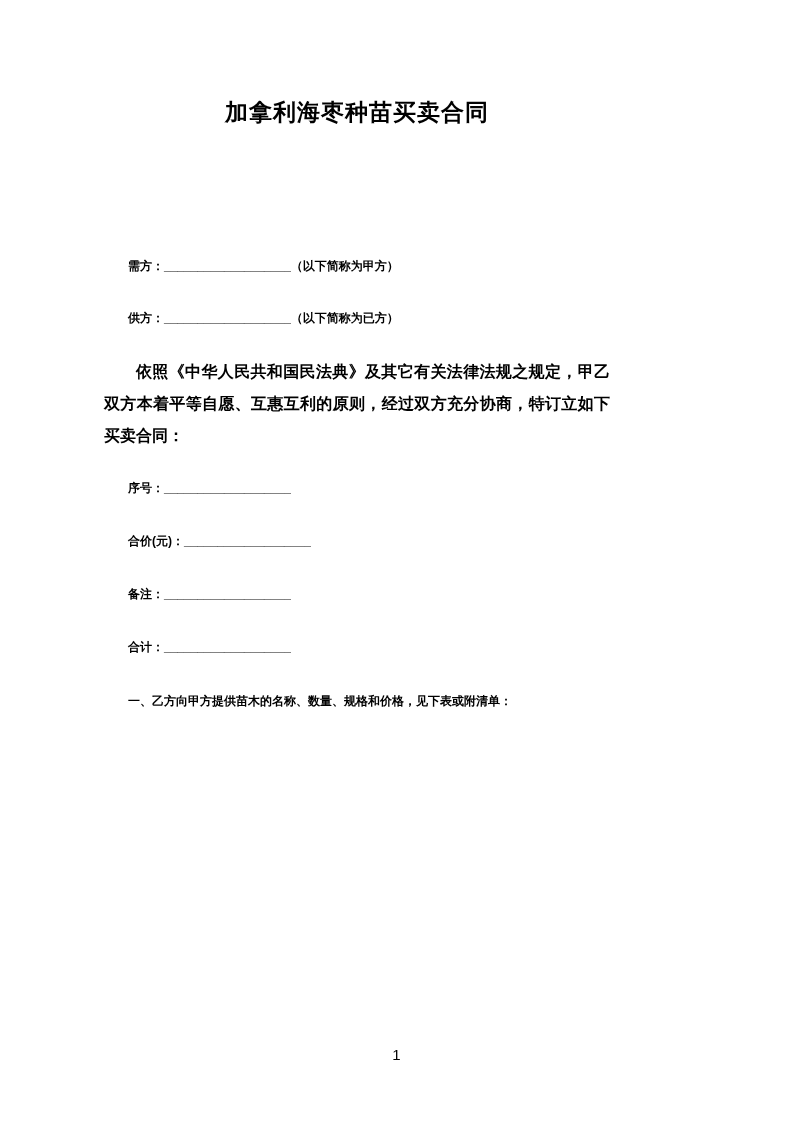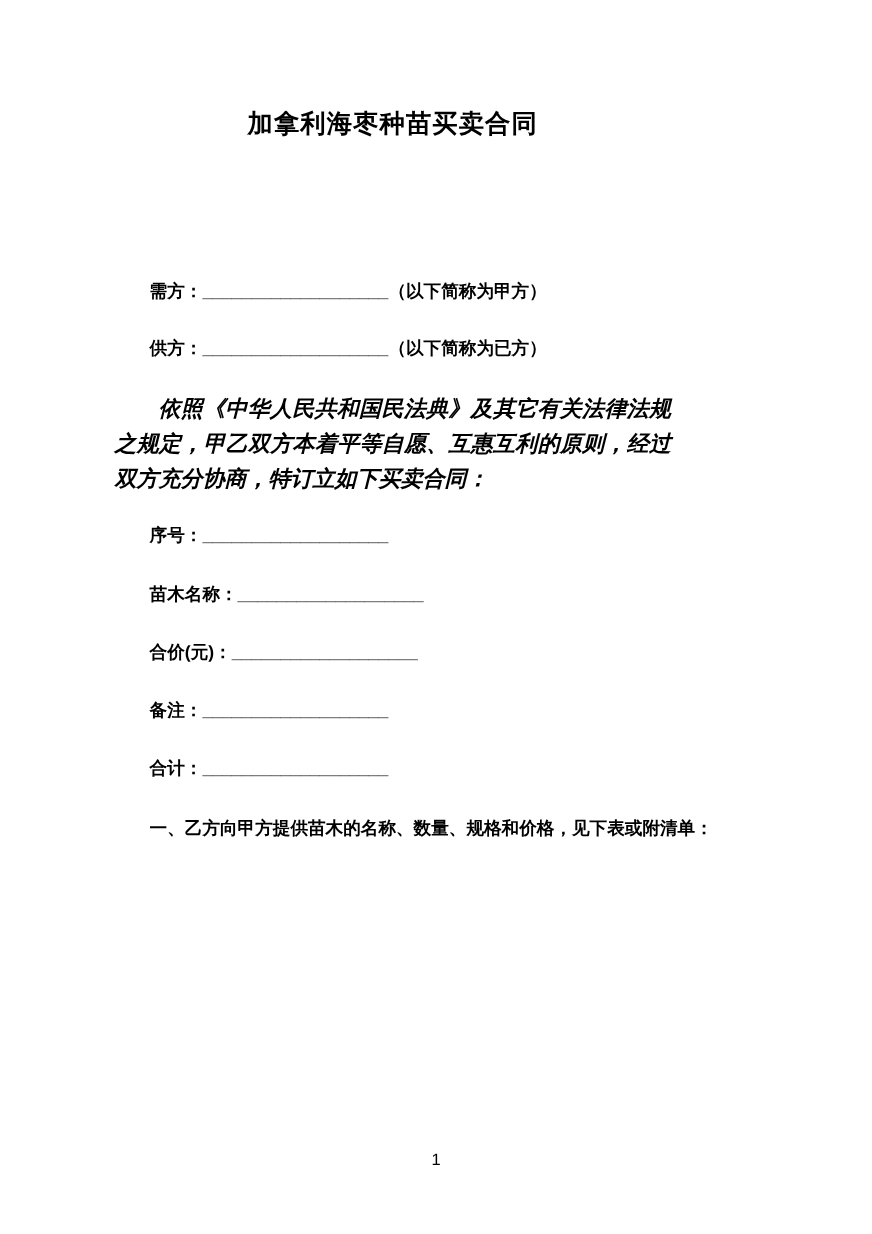--- a/index.html
+++ b/index.html
@@ -20,35 +20,34 @@
     margin-top: 24px;
   }
   .title {
     font-size: 23px;
     line-height: 32px;
     text-align: center;
     font-weight: bold;
     letter-spacing: 1px;
   }
   .line {
-    font-size: 16px;
+    font-size: 12px;
     line-height: 24px;
     white-space: nowrap;
   }
   .indent { text-indent: 2em; }
   .party-line.buyer { margin-top: 126px; }
   .party-line.seller { margin-top: 28px; }
   .preamble {
     margin-top: 26px;
-    font-size: 20px;
+    font-size: 16px;
     line-height: 32px;
     text-align: justify;
     text-indent: 2em;
     font-weight: bold;
-    font-style: italic;
   }
   .field-line { margin-top: 29px; }
   .field-line.first { margin-top: 24px; }
   .clause-line { margin-top: 30px; }
   .blank { letter-spacing: 0; }
   .page-number {
     position: absolute;
     left: 0;
     right: 0;
     top: 1046px;
@@ -65,21 +64,20 @@
   <h1 class="title">加拿利海枣种苗买卖合同</h1>
 
   <div class="line indent party-line buyer"><span>需方：</span><span class="blank">___________________</span><span>（以下简称为甲方）</span></div>
 
   <div class="line indent party-line seller"><span>供方：</span><span class="blank">___________________</span><span>（以下简称为已方）</span></div>
 
   <p class="preamble">依照《中华人民共和国民法典》及其它有关法律法规之规定，甲乙双方本着平等自愿、互惠互利的原则，经过双方充分协商，特订立如下买卖合同：</p>
 
   <div class="line indent field-line first"><span>序号：</span><span class="blank">___________________</span></div>
 
-  <div class="line indent field-line"><span>苗木名称：</span><span class="blank">___________________</span></div>
 
 
 
 
   <div class="line indent field-line"><span>合价(元)：</span><span class="blank">___________________</span></div>
 
   <div class="line indent field-line"><span>备注：</span><span class="blank">___________________</span></div>
 
   <div class="line indent field-line"><span>合计：</span><span class="blank">___________________</span></div>
 

